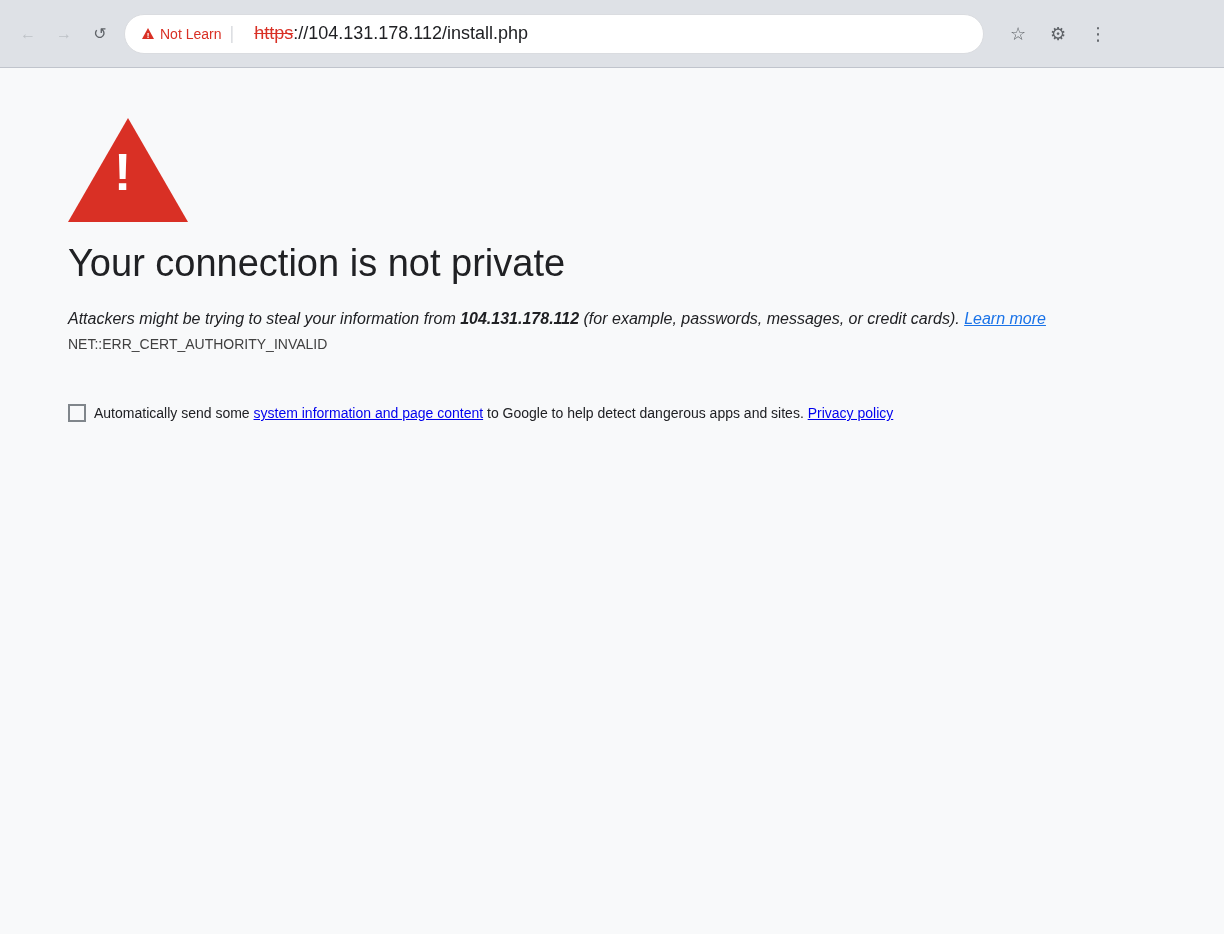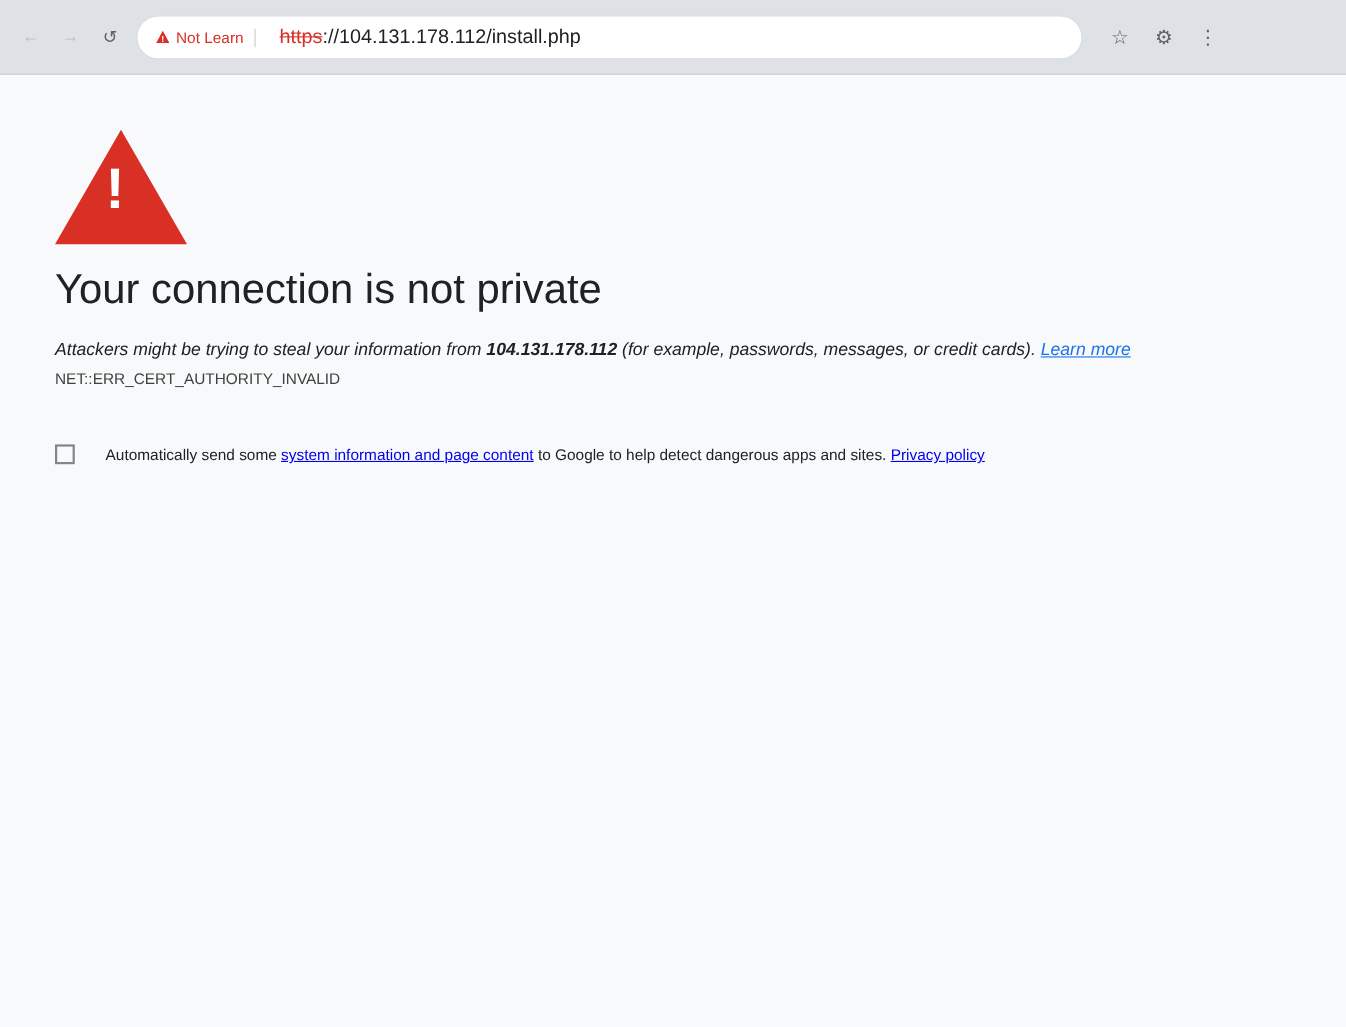--- a/index.html
+++ b/index.html
@@ -113,21 +113,21 @@
       align-items: center;
       justify-content: center;
       color: #5f6368;
       font-size: 18px;
     }
 
     
     .page-content {
       flex: 1;
       background: #f8f9fa;
-      padding: 50px 50px 40px 50px;
+      padding: 50px 50px 40px 68px;
       display: flex;
       flex-direction: column;
       position: relative;
     }
 
     .warning-icon {
       width: 120px;
       height: 100px;
       margin-bottom: 24px;
     }
@@ -160,21 +160,21 @@
 
     .error-code {
       font-size: 14px;
       color: #404040;
       margin-bottom: 50px;
     }
 
     .checkbox-section {
       display: flex;
       align-items: flex-start;
-      gap: 28px;
+      gap: 8px;
       margin-bottom: 37px;
     }
 
     .checkbox-wrapper {
       margin-top: 2px;
     }
 
     .checkbox {
       width: 18px;
       height: 18px;

